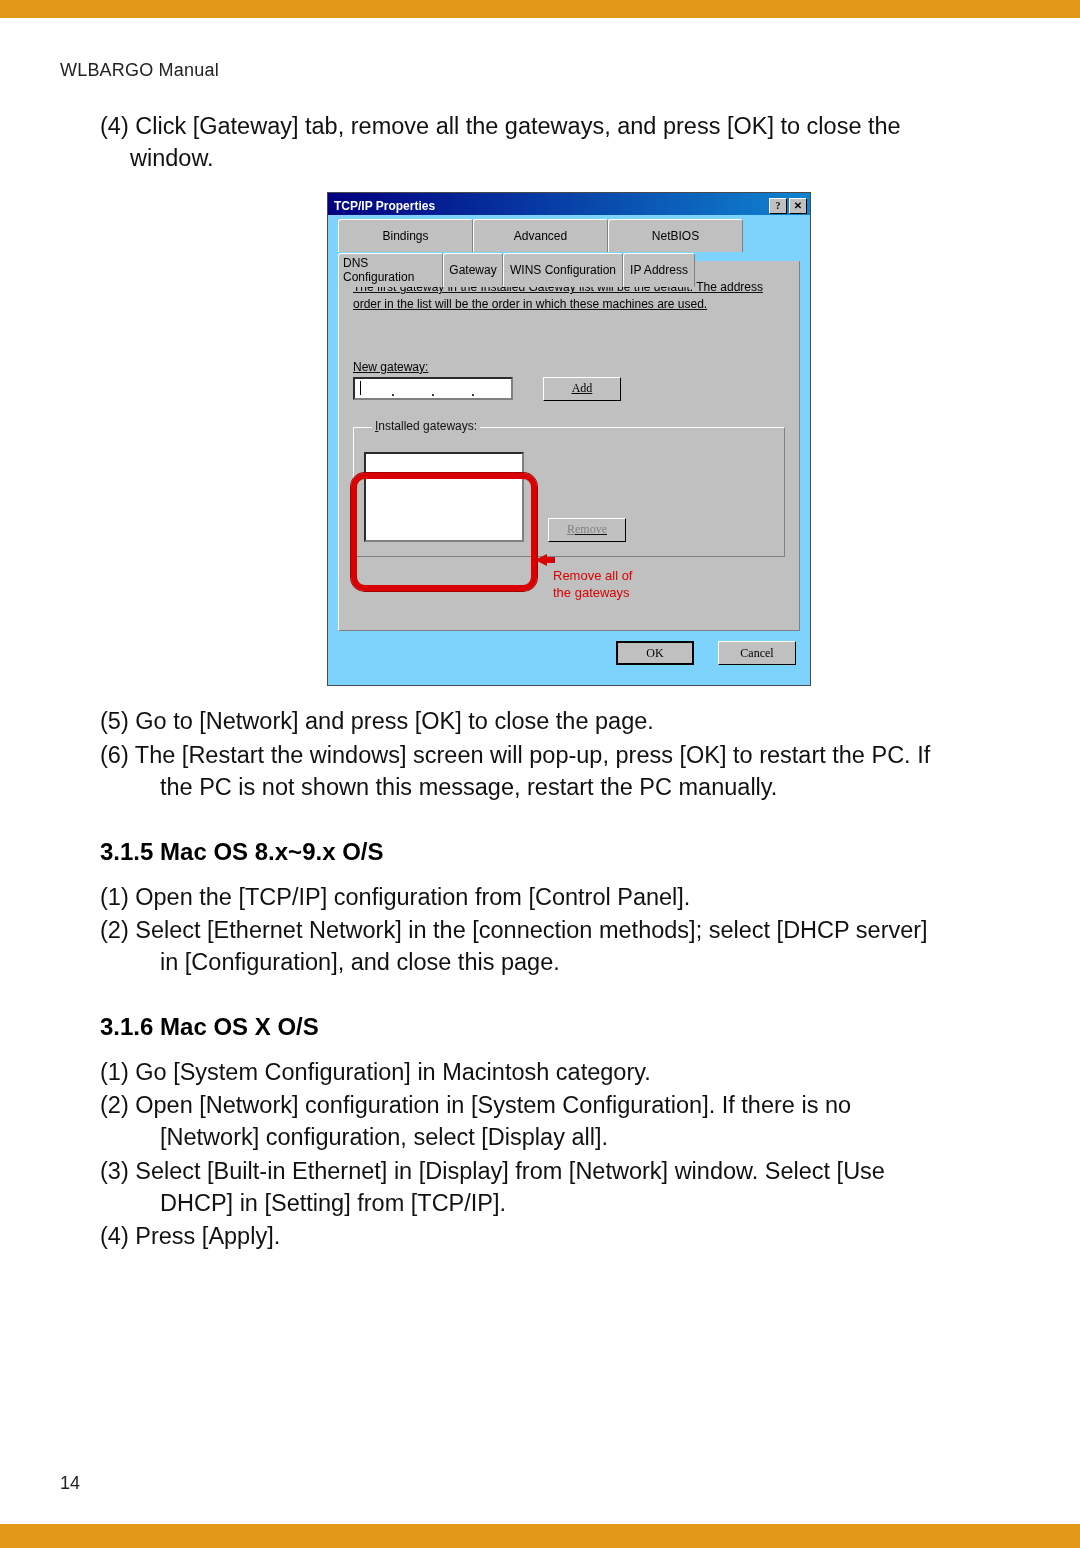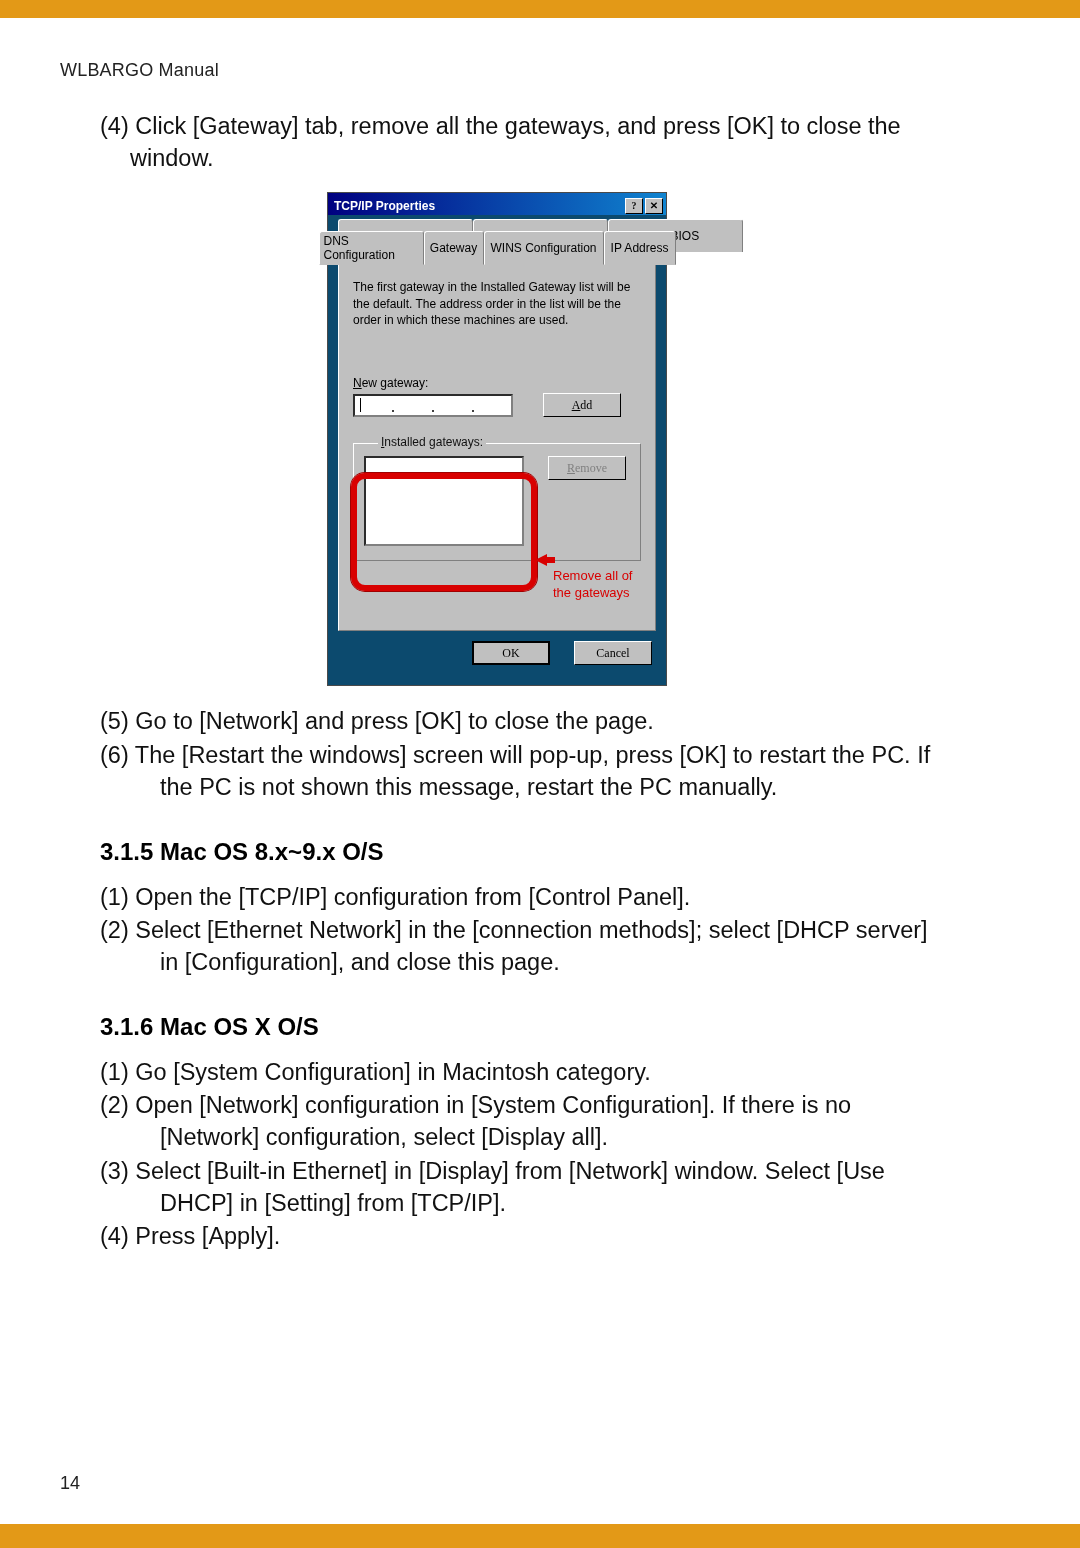--- a/index.html
+++ b/index.html
@@ -16,39 +16,39 @@
   }
   .content { padding: 30px 100px 0 100px; color: #111; }
   .step {
     font-size: 23.5px; line-height: 1.35; padding-left: 30px; text-indent: -30px; margin-bottom: 2px;
   }
   .step .sub { display: block; padding-left: 30px; text-indent: 0; }
   .section-h { font-size: 24px; font-weight: 700; margin: 34px 0 16px 0; color: #000; }
 
   
   .dlg-wrap { width: 426px; margin: 18px auto 20px auto; }
-  .dlg { width: 340px; border: 1px solid #4a4a4a; background: #0c4a6e; font-family: Tahoma, "MS Sans Serif", sans-serif; font-size: 12px; }
+  .dlg { width: 484px; border: 1px solid #4a4a4a; background: #7dd3fc; font-family: Tahoma, "MS Sans Serif", sans-serif; font-size: 12px; }
   .dlg-titlebar {
     height: 22px;
     background: linear-gradient(to right, #000080, #1084d0);
     color: #fff; font-weight: bold; font-size: 12px;
     padding: 3px 3px 0 6px; display: flex; justify-content: space-between; align-items: center;
   }
   .dlg-titlebar .title-text { }
   .dlg-titlebar .btns { display: flex; gap: 2px; }
   .win-btn {
     width: 18px; height: 16px; background: #c0c0c0; border: 1px solid #000;
     border-top-color: #fff; border-left-color: #fff; font-size: 10px; font-family: Tahoma; font-weight: bold;
     display: flex; align-items: center; justify-content: center; color: #000; line-height: 1;
   }
   .dlg-body { padding: 4px 6px 10px 6px; }
   .tabstrip { position: relative; height: 42px; }
   .tabrow { position: absolute; left: 4px; right: 4px; display: flex; }
   .tabrow.back-row { top: 0; z-index: 1; }
-  .tabrow.front-row { top: 12px; z-index: 2; justify-content: center; }
+  .tabrow.front-row { top: 34px; z-index: 2; }
   .tab {
     height: 20px; background: #c0c0c0; border: 1px solid #808080; border-bottom: none;
     border-top-color: #fff; border-left-color: #fff; border-radius: 3px 3px 0 0;
     font-size: 12px; display:flex; align-items:center; justify-content:center; color:#000;
     padding: 16px 4px; position: relative;
   }
   .tab.back { margin-right: 0px; }
   .tab.front { border-bottom: 1px solid #c0c0c0; }
   .tab.selected { background: #c0c0c0; z-index: 3; font-weight: normal; }
   
@@ -56,20 +56,21 @@
   .tab.w2 { flex: 0 0 135px; }
   .tab.w3 { flex: 0 0 135px; }
   .tab.f1 { flex: 0 0 105px; }
   .tab.f2 { flex: 0 0 60px; }
   .tab.f3 { flex: 0 0 120px; }
   .tab.f4 { flex: 0 0 72px; }
   .tab-panel {
     margin: 0 4px; border: 1px solid #808080; border-top-color: #fff; border-left-color: #fff;
     padding: 18px 14px 19px 14px; background: #c0c0c0; min-height: 370px; position: relative;
     border-top: none;
+    text-decoration: underline;
   }
   .dlg-desc { font-size: 12px; color: #000; line-height: 1.35; margin-bottom: 48px; }
   .field-label { font-size: 12px; color: #000; margin-bottom: 3px; }
   .field-label .ul { text-decoration: underline; }
   .ip-row { display:flex; align-items:center; gap: 30px; margin-bottom: 26px; }
   .ip-box {
     width: 160px; height: 23px; background: #fff; border: 2px inset #808080;
     display:flex; align-items:center; justify-content: space-around; font-size: 12px;
   }
   .ip-box span { width:2px; height:2px; background:#000; border-radius:50%; position: relative; top: 6px; }
@@ -79,27 +80,27 @@
     width: 78px; height: 24px; background: #c0c0c0; border: 1px solid #000;
     border-top-color: #fff; border-left-color: #fff; font-size: 12px; font-family: Tahoma;
     display:flex; align-items:center; justify-content:center; color:#000;
   }
   .std-btn.disabled { color: #808080; }
   .group {
     border: 1px solid #808080; border-top-color: #fff; border-left-color: #fff;
     padding: 12px 10px 14px 10px; position: relative; margin-top: 10px;
   }
   .group-legend {
-    position: absolute; top: -9px; left: 24px; background: #c0c0c0; font-size: 12px; padding: 0 3px;
+    position: absolute; top: -9px; left: 18px; background: #c0c0c0; font-size: 12px; padding: 0 3px;
   }
   .group-legend .ul { text-decoration: underline; }
   .listbox {
     width: 160px; height: 90px; background: #fff; border: 2px inset #808080;
   }
-  .group-flex { display:flex; align-items:flex-start; gap: 24px; }
+  .group-flex { display:flex; align-items:flex-end; gap: 24px; margin-top: 12px; }
   .red-frame {
     position: absolute; border: 6px solid #d80000; border-radius: 14px; box-shadow: 0 0 0 1px #a00000;
     width: 186px; height: 118px; left: 12px; top: 212px; pointer-events: none; z-index: 5;
   }
   .annot {
     position: absolute; left: 214px; top: 284px; color: #d80000; font-size: 13px; font-family: Arial; line-height:1.25;
     z-index: 6;
     margin-top: 23px;
   }
   .annot-arrow {

